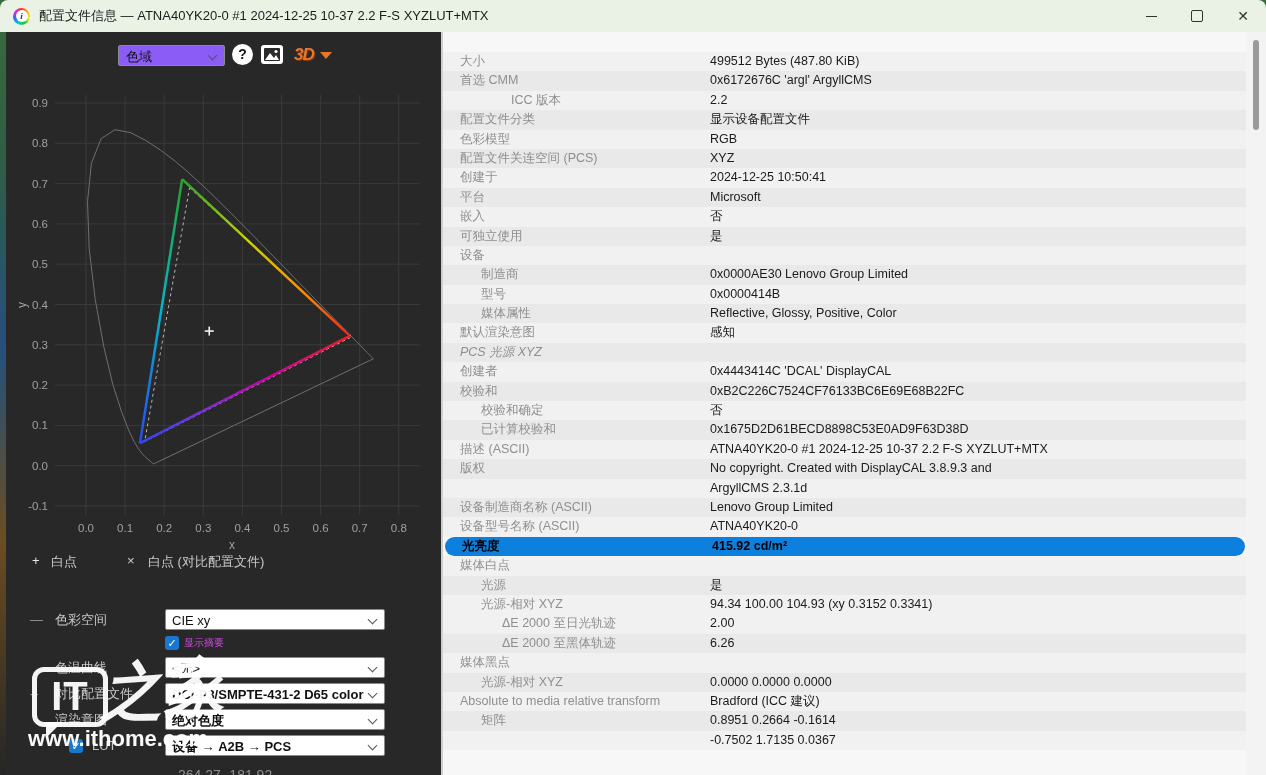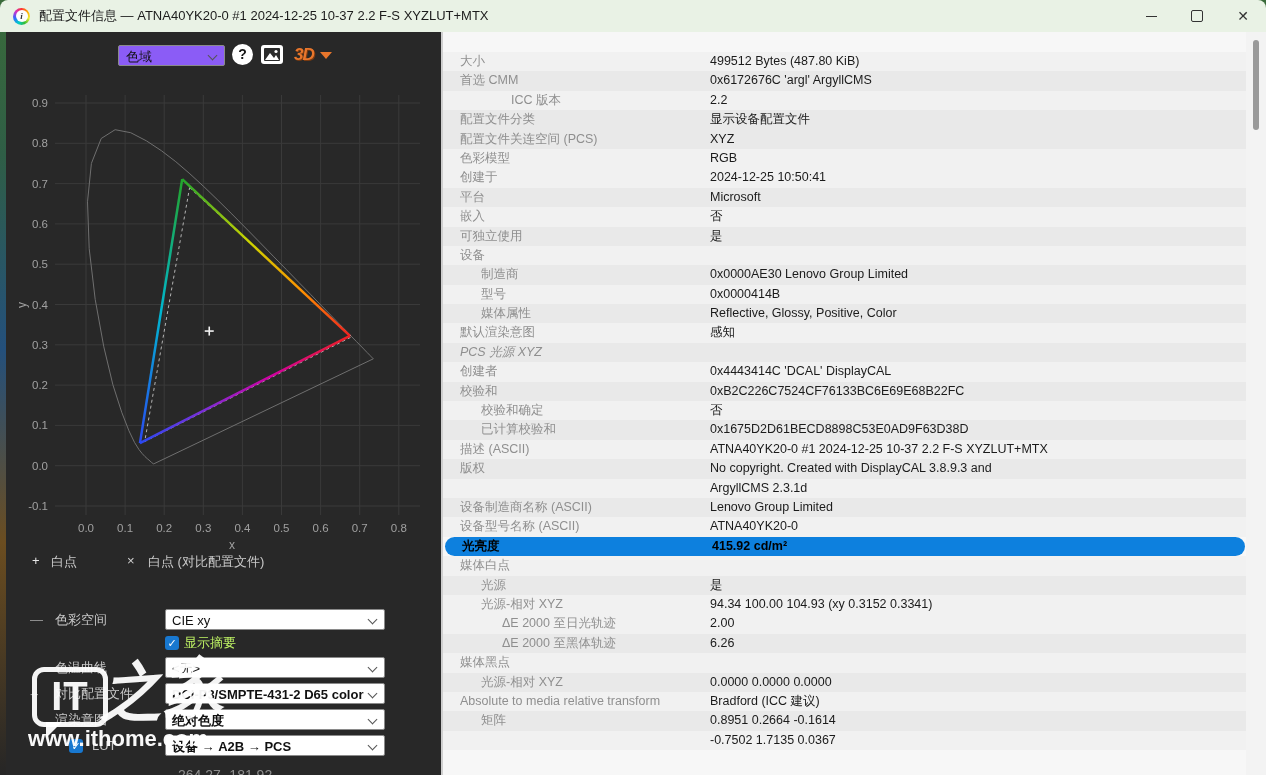--- a/index.html
+++ b/index.html
@@ -202,21 +202,21 @@
       <span class="ctl-marker">—</span>
       <span class="ctl-label">色彩空间</span>
       <div class="dd plain">
         <span>CIE xy</span>
         <span class="chev"></span>
       </div>
     </div>
 
     <div style="position:absolute;left:159px;top:603px;height:16px;display:flex;align-items:center;gap:5px;">
       <span class="cbx">✓</span>
-      <span style="color:#bef264;font-size:13px;">显示摘要</span>
+      <span style="color:#d946ef;font-size:10px;">显示摘要</span>
     </div>
 
     <div style="position:absolute;left:0;top:625px;width:435px;height:22px;">
       <span class="ctl-label">色温曲线</span>
       <div class="dd plain">
         <span>&lt;无&gt;</span>
         <span class="chev"></span>
       </div>
     </div>
 
@@ -262,27 +262,27 @@
           <span class="val">0x6172676C 'argl' ArgyllCMS</span>
         </div>
         <div class="row even">
           <span class="lbl" style="left: 28px; margin-left: 40px;">ICC 版本</span>
           <span class="val">2.2</span>
         </div>
         <div class="row odd">
           <span class="lbl" style="left: 17px;">配置文件分类</span>
           <span class="val">显示设备配置文件</span>
         </div>
+        <div class="row even">
+          <span class="lbl" style="left: 17px;">色彩模型</span>
+          <span class="val">RGB</span>
+        </div>
         <div class="row odd">
           <span class="lbl" style="left: 17px;">配置文件关连空间 (PCS)</span>
           <span class="val">XYZ</span>
-        </div>
-        <div class="row even">
-          <span class="lbl" style="left: 17px;">色彩模型</span>
-          <span class="val">RGB</span>
         </div>
         <div class="row even">
           <span class="lbl" style="left: 17px;">创建于</span>
           <span class="val">2024-12-25 10:50:41</span>
         </div>
         <div class="row odd">
           <span class="lbl" style="left: 17px;">平台</span>
           <span class="val">Microsoft</span>
         </div>
         <div class="row even">

